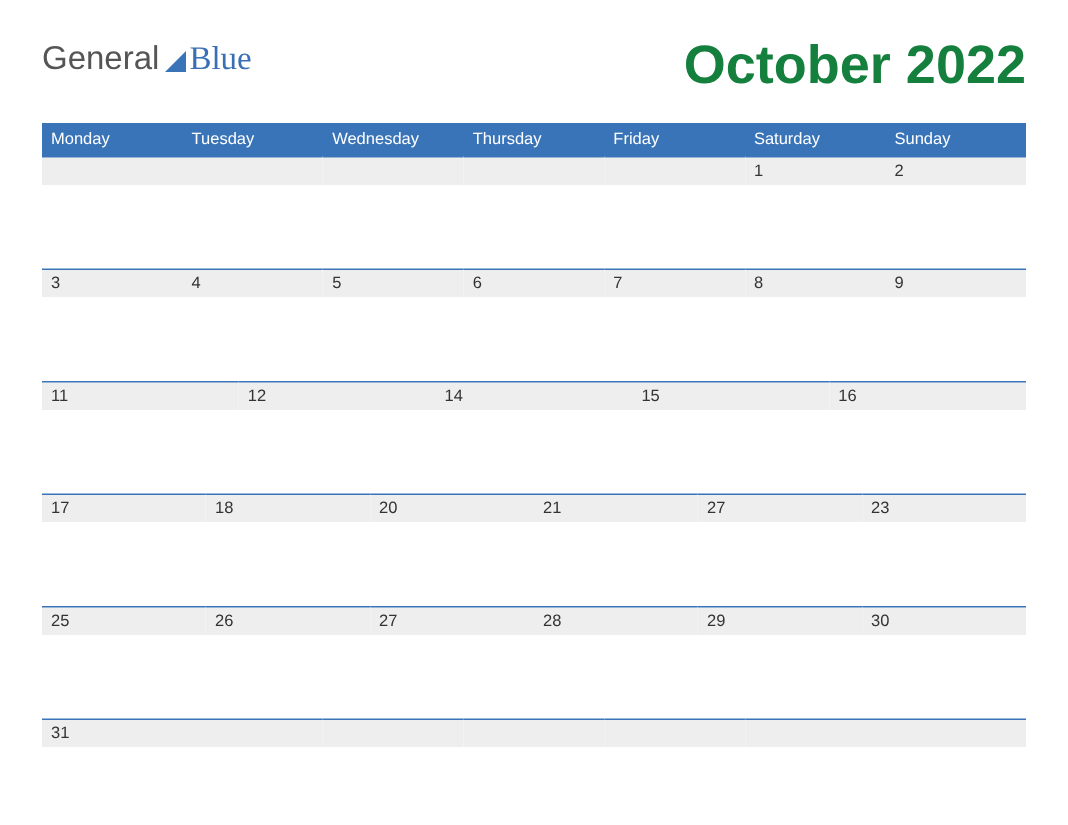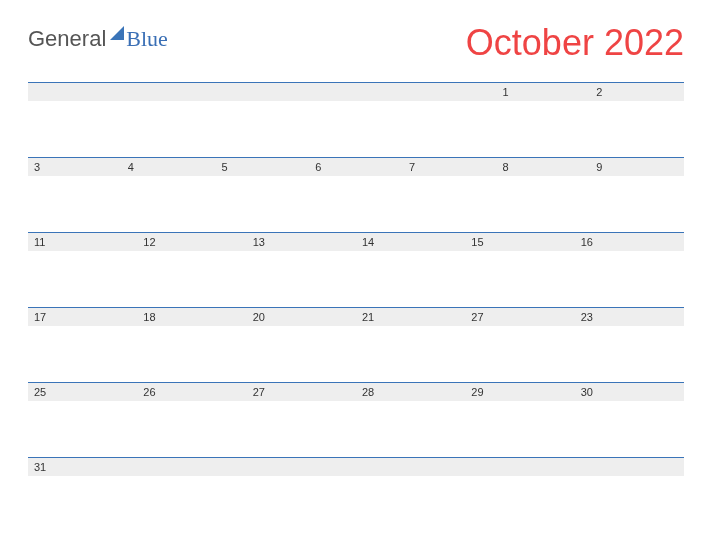--- a/index.html
+++ b/index.html
@@ -11,43 +11,43 @@
       padding: 20px 28px;
     }
     .top-section {
       display: flex;
       justify-content: space-between;
       align-items: flex-start;
       margin-bottom: 18px;
     }
     .logo {
       display: flex;
-      align-items: flex-start;
+      align-items: flex-end;
       gap: 2px;
       font-size: 22px;
       font-weight: 400;
       color: #4a4a4a;
       padding-top: 6px;
     }
     .logo-general { color: #555; }
     .logo-blue { color: #3a6fb5; font-family: Liberation Serif, serif; }
     .logo-icon {
       display: inline-block;
       width: 0;
       height: 0;
       border-left: 14px solid transparent;
       border-bottom: 14px solid #3a74b8;
       margin-left: 2px;
       margin-bottom: 4px;
       vertical-align: middle;
     }
     .month-title {
       font-size: 36px;
-      font-weight: 400;
-      color: #ef4444;
+      font-weight: 700;
+      color: #15803d;
       padding-top: 2px;
     }
     .calendar {
       width: 100%;
     }
     .header-row {
       display: flex;
       background: #3a74b8;
       height: 22px;
       align-items: center;
@@ -84,20 +84,29 @@
 <div class="top-section">
   <div class="logo">
     <span class="logo-general">General</span>
     <span class="logo-icon"></span>
     <span class="logo-blue">Blue</span>
   </div>
   <div class="month-title">October 2022</div>
 </div>
 
 <div class="calendar">
+  <div class="header-row">
+    <div class="header-cell">Monday</div>
+    <div class="header-cell">Tuesday</div>
+    <div class="header-cell">Wednesday</div>
+    <div class="header-cell">Thursday</div>
+    <div class="header-cell">Friday</div>
+    <div class="header-cell">Saturday</div>
+    <div class="header-cell">Sunday</div>
+  </div>
 
   <div class="week-row">
     <div class="day-cell empty"><span class="day-number"></span></div>
     <div class="day-cell empty"><span class="day-number"></span></div>
     <div class="day-cell empty"><span class="day-number"></span></div>
     <div class="day-cell empty"><span class="day-number"></span></div>
     <div class="day-cell empty"><span class="day-number"></span></div>
     <div class="day-cell"><span class="day-number">1</span></div>
     <div class="day-cell"><span class="day-number">2</span></div>
   </div>
@@ -108,21 +117,20 @@
     <div class="day-cell"><span class="day-number">5</span></div>
     <div class="day-cell"><span class="day-number">6</span></div>
     <div class="day-cell"><span class="day-number">7</span></div>
     <div class="day-cell"><span class="day-number">8</span></div>
     <div class="day-cell"><span class="day-number">9</span></div>
   </div>
 
   <div class="week-row">
     <div class="day-cell"><span class="day-number">11</span></div>
     <div class="day-cell"><span class="day-number">12</span></div>
-    <div class="day-cell"><span class="day-number">13</span></div>
     <div class="day-cell"><span class="day-number">14</span></div>
     <div class="day-cell"><span class="day-number">15</span></div>
     <div class="day-cell"><span class="day-number">16</span></div>
   </div>
 
   <div class="week-row">
     <div class="day-cell"><span class="day-number">17</span></div>
     <div class="day-cell"><span class="day-number">18</span></div>
     <div class="day-cell"><span class="day-number">20</span></div>
     <div class="day-cell"><span class="day-number">21</span></div>

